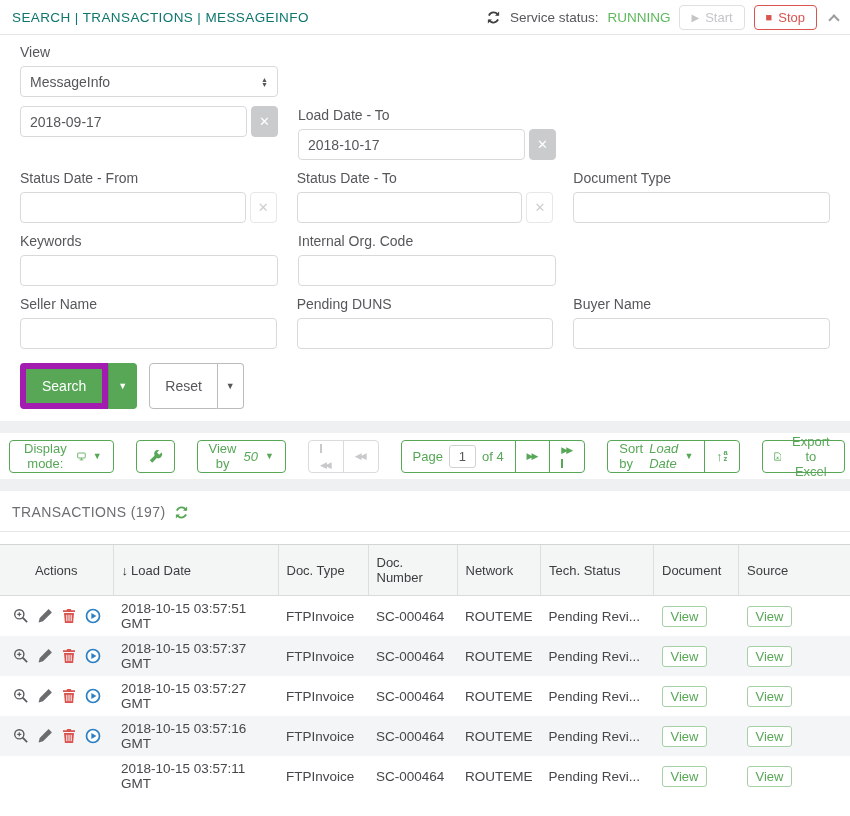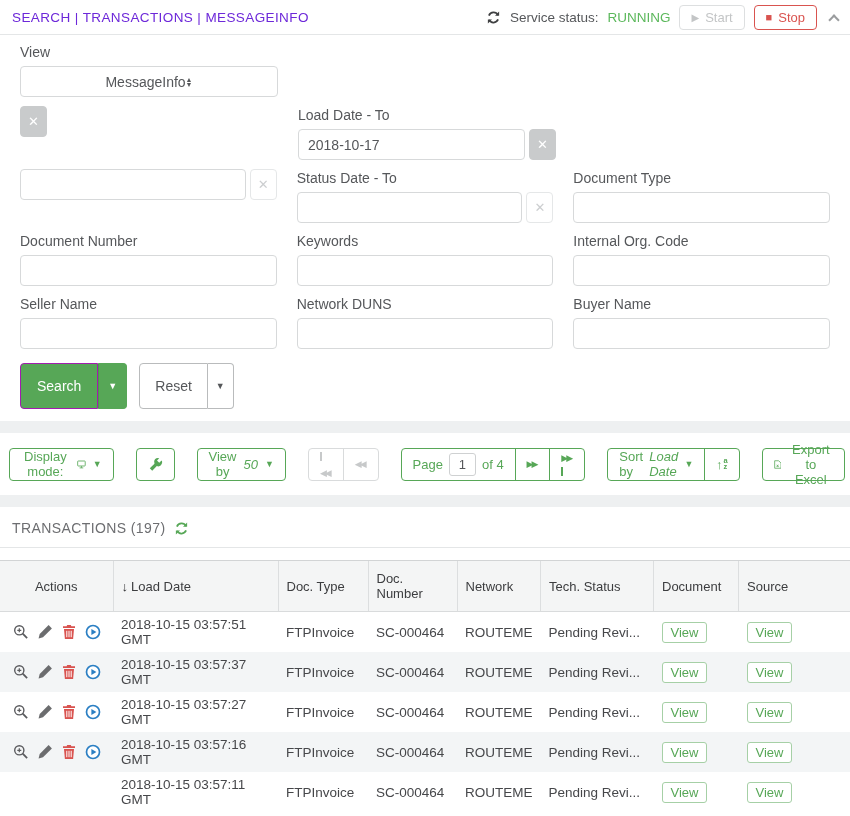--- a/index.html
+++ b/index.html
@@ -9,21 +9,21 @@
     background:#eef0f1;
     font-family:"Liberation Sans","DejaVu Sans",sans-serif;
     color:#55575a; font-size:14px;
   }
   .page { display:flex; flex-direction:column; height:816px; }
   .gap { height:12px; flex:0 0 auto; }
 
   
   .topbar { background:#fff; height:35px; flex:0 0 auto; display:flex; align-items:center;
             padding:0 12px; border-bottom:1px solid #e4e6e7; }
-  .topbar-title { font-size:13.5px; color:#6d28d9; letter-spacing:.4px; }
+  .topbar-title { font-size:13.5px; color:#0f766e; letter-spacing:.4px; }
   .topbar-right { margin-left:auto; display:flex; align-items:center; gap:9px; font-size:13.5px; }
   .refresh-ic { width:15px; height:15px; color:#3f4042; display:inline-block; }
   .refresh-ic svg { width:100%; height:100%; display:block; }
   .status-label { color:#55575a; }
   .status-val { color:#5cb85c; }
   .btn-start { display:inline-flex; align-items:center; gap:6px; background:#fff;
                border:1px solid #dddfe0; color:#c3c5c6; border-radius:4px; padding:4px 11px; font-size:13px; }
   .btn-start .tri { font-size:10px; color:#c3c5c6; }
   .btn-stop { display:inline-flex; align-items:center; gap:6px; background:#fff;
               border:1px solid #d9534f; color:#d9534f; border-radius:4px; padding:4px 11px; font-size:13px; }
@@ -39,36 +39,36 @@
   .inp { width:100%; height:31px; border:1px solid #d7d9da; border-radius:4px;
          padding:0 9px; font-size:14px; color:#55575a; background:#fff; outline:none;
          font-family:inherit; }
   .date-wrap { display:flex; gap:4px; }
   .date-wrap .inp { flex:1 1 auto; min-width:0; }
   .clear-btn { flex:0 0 27px; width:27px; height:31px; border-radius:4px; display:flex;
                align-items:center; justify-content:center; font-size:13px; cursor:default; }
   .clear-filled { background:#c9cbcc; border:1px solid #c9cbcc; color:#fff; }
   .clear-outline { background:#fff; border:1px solid #e5e7e8; color:#ccced0; }
   .sel { width:258px; height:31px; border:1px solid #d7d9da; border-radius:4px;
-         display:flex; align-items:center; justify-content:center; padding:0 9px; background:#fff; }
+         display:flex; align-items:center; justify-content:space-between; padding:0 9px; background:#fff; }
   .updown { display:flex; flex-direction:column; font-size:7px; line-height:5px; color:#55575a; }
   .btn-row { display:flex; gap:12px; margin-top:5px; }
   .split { display:inline-flex; }
-  .search-main { background:#57a757; border:1px solid #a21caf; color:#fff; font-size:14px;
+  .search-main { background:#57a757; border:6px solid #a21caf; color:#fff; font-size:14px;
                  padding:1px 16px; border-radius:4px 0 0 4px; }
   .search-caret { background:#57a757; border:1px solid #57a757; border-left:1px solid #4d974d;
                   color:#fff; padding:7px 9px; border-radius:0 4px 4px 0; font-size:9px;
                   display:flex; align-items:center; }
   .reset-main { background:#fff; border:1px solid #b9bbbc; color:#55575a; font-size:14px;
                 padding:14px 15px; border-radius:4px 0 0 4px; }
   .reset-caret { background:#fff; border:1px solid #b9bbbc; border-left:none; color:#55575a;
                  padding:7px 8px; border-radius:0 4px 4px 0; font-size:9px; display:flex; align-items:center; }
 
   
-  .toolbar { background:#fff; height:62px; flex:0 0 auto; display:flex; align-items:center;
+  .toolbar { background:#fff; height:46px; flex:0 0 auto; display:flex; align-items:center;
              padding:12px 9px; gap:22px; }
   .tbtn { border:1px solid #57a757; color:#57a757; background:#fff; border-radius:4px; height:33px;
           display:inline-flex; align-items:center; gap:7px; padding:0 11px; font-size:13px; }
   .tgroup { display:inline-flex; align-items:stretch; border:1px solid #57a757; border-radius:4px;
             height:33px; color:#57a757; background:#fff; font-size:13px; }
   .tgroup-gray { border-color:#d9dbdc; color:#c7c9ca; }
   .tseg { display:flex; align-items:center; gap:6px; padding:0 11px; }
   .tdiv { width:1px; background:#57a757; }
   .tdiv-gray { width:1px; background:#d9dbdc; }
   .caret { font-size:9px; }
@@ -149,74 +149,72 @@
               <span>▲</span>
               <span>▼</span>
             </span>
         </div>
       </div>
     </div>
 
     <div class="frow">
       <div class="field">
         <div class="date-wrap">
+          <input class="inp" value="2018-09-17" style="">
           <span class="clear-btn clear-filled">✕</span>
         </div>
       </div>
       <div class="field">
         <div class="flabel">Load Date - To</div>
         <div class="date-wrap">
           <input class="inp" value="2018-10-17" style="">
           <span class="clear-btn clear-filled">✕</span>
         </div>
       </div>
     </div>
 
     <div class="frow">
       <div class="field">
+        <div class="flabel">Status Date - From</div>
         <div class="date-wrap">
           <input class="inp" value="" style="">
           <span class="clear-btn clear-outline">✕</span>
         </div>
       </div>
       <div class="field">
         <div class="flabel">Status Date - To</div>
         <div class="date-wrap">
           <input class="inp" value="" style="">
           <span class="clear-btn clear-outline">✕</span>
         </div>
       </div>
       <div class="field">
         <div class="flabel">Document Type</div>
         <input class="inp" value="" style="">
       </div>
     </div>
 
     <div class="frow">
       <div class="field">
-        <div class="flabel">Document Number</div>
-        <input class="inp" value="" style="">
-      </div>
-      <div class="field">
         <div class="flabel">Keywords</div>
         <input class="inp" value="" style="">
       </div>
       <div class="field">
         <div class="flabel">Internal Org. Code</div>
         <input class="inp" value="" style="">
       </div>
     </div>
 
     <div class="frow">
       <div class="field">
         <div class="flabel">Seller Name</div>
         <input class="inp" value="" style="">
       </div>
       <div class="field">
-        <div class="flabel">Network DUNS</div>
+        <div class="flabel">Pending DUNS</div>
         <input class="inp" value="" style="">
       </div>
       <div class="field">
         <div class="flabel">Buyer Name</div>
         <input class="inp" value="" style="">
       </div>
     </div>
 
 
     <div class="btn-row">

